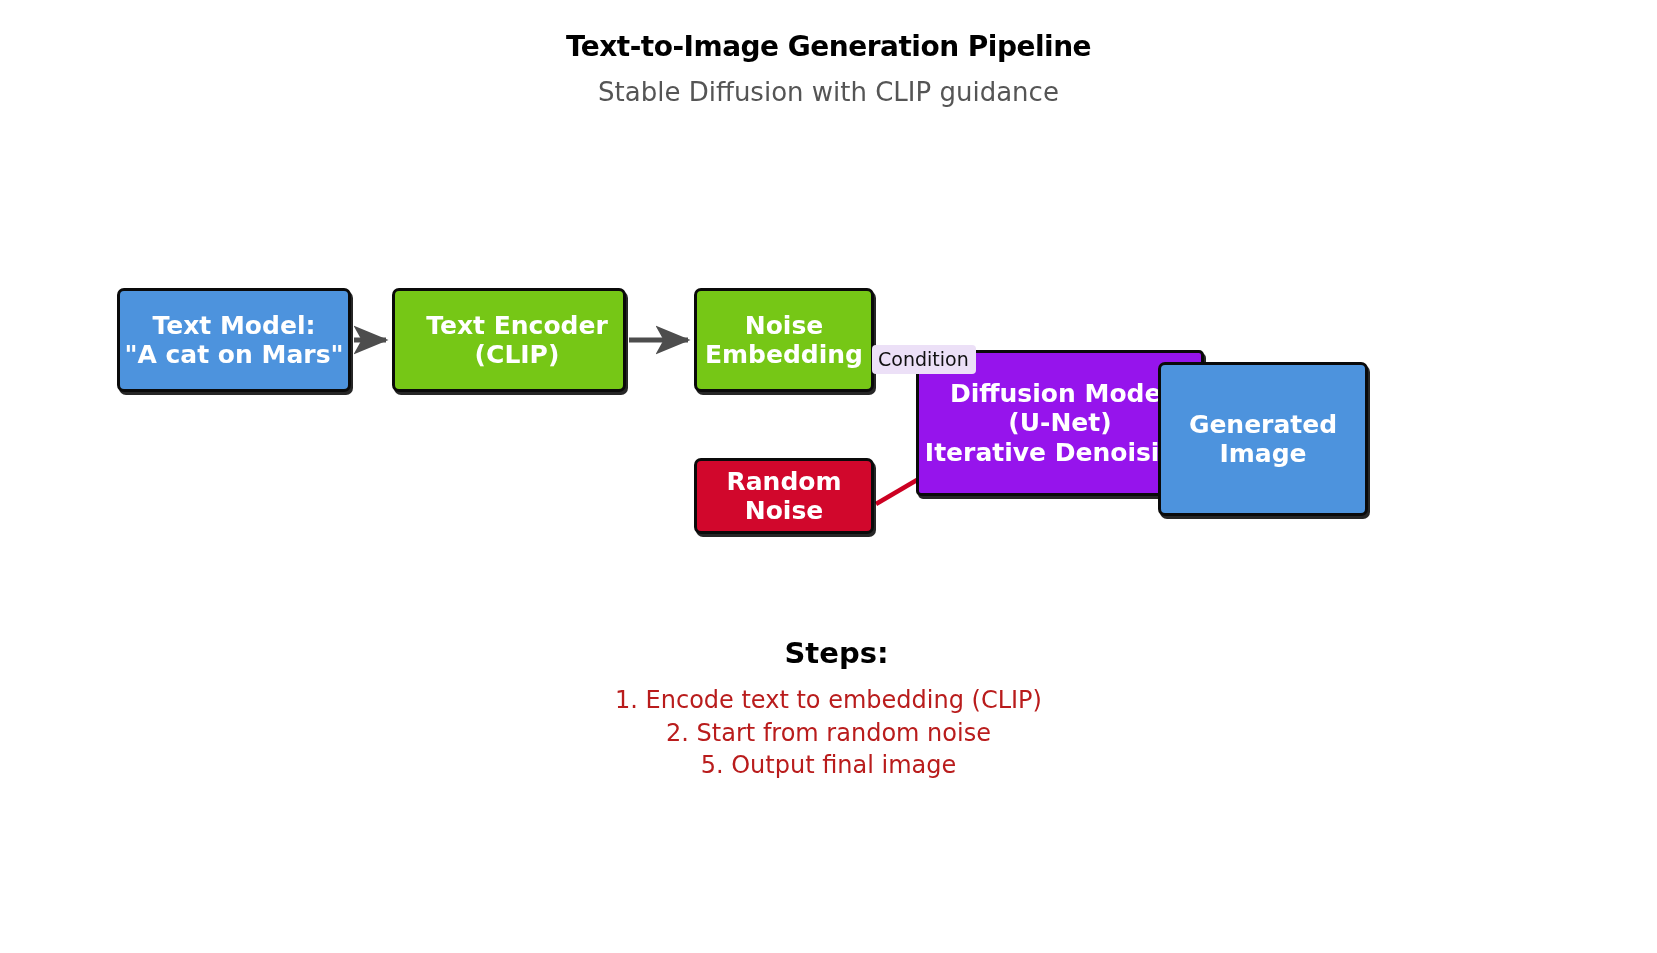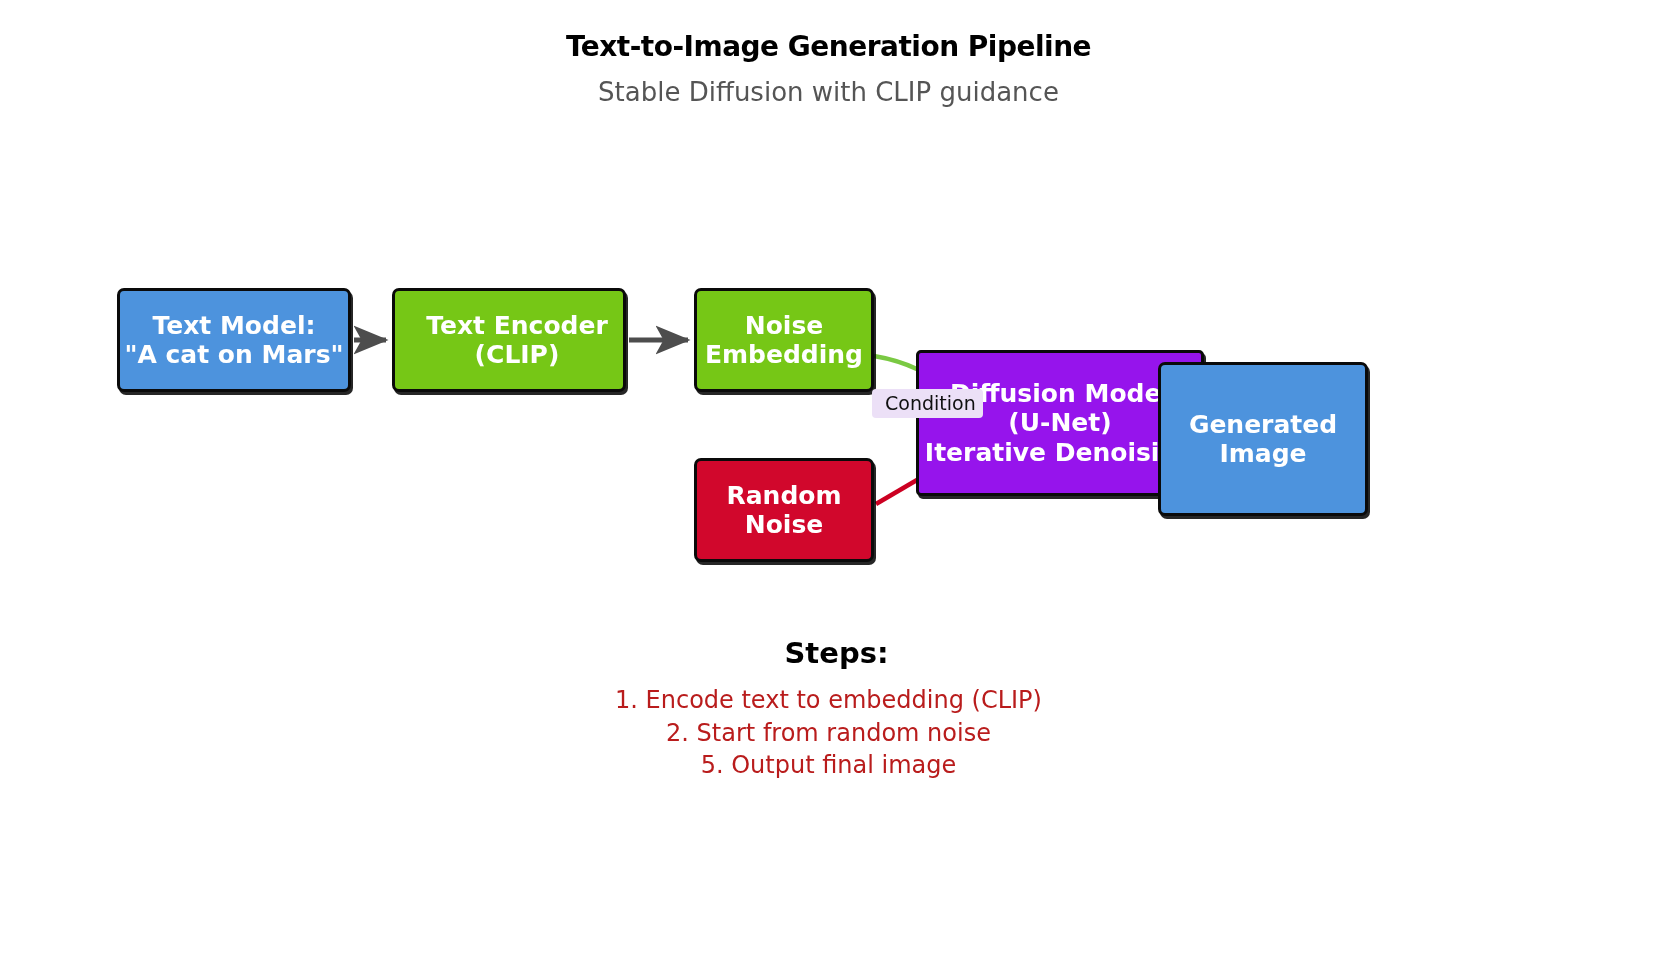--- a/index.html
+++ b/index.html
@@ -73,35 +73,34 @@
     white-space: pre-line;
     box-shadow: 2px 3px 0 rgba(0,0,0,0.85);
     font-family: "DejaVu Sans", "Liberation Sans", sans-serif;
   }
 
   #node-prompt   { left: 117px;  top: 288px; width: 234px; height: 104px; background: #4d93dd; }
   #node-encoder  { left: 392px;  top: 288px; width: 234px; height: 104px; background: #76c716; padding-left: 16px; }
   #node-embed    { left: 694px;  top: 288px; width: 180px; height: 104px; background: #76c716; }
   #node-diffusion{ left: 916px;  top: 350px; width: 288px; height: 146px; background: #9614ec;
                    border-radius: 5px; font-size: 25px; }
-  #node-noise    { left: 694px;  top: 458px; width: 180px; height: 104px;  background: #d1072c; }
+  #node-noise    { left: 694px;  top: 458px; width: 180px; height: 76px;  background: #d1072c; }
   #node-output   { left: 1158px; top: 362px; width: 210px; height: 154px; background: #4d93dd; }
 
   
   .edge-label {
     position: absolute;
     background: #ece0f7;
     color: #101010;
     font-size: 19px;
     font-weight: normal;
-    padding: 3px 7px 4px 13px;
+    padding: 3px 7px 4px 6px;
     border-radius: 4px;
     white-space: nowrap;
     font-family: "DejaVu Sans", "Liberation Sans", sans-serif;
-    margin-top: 44px;
   }
   #label-condition { left: 872px; top: 345px; }
 
   
   #steps {
     position: absolute;
     left: 0;
     top: 636px;
     width: 1657px;
     text-align: center;

